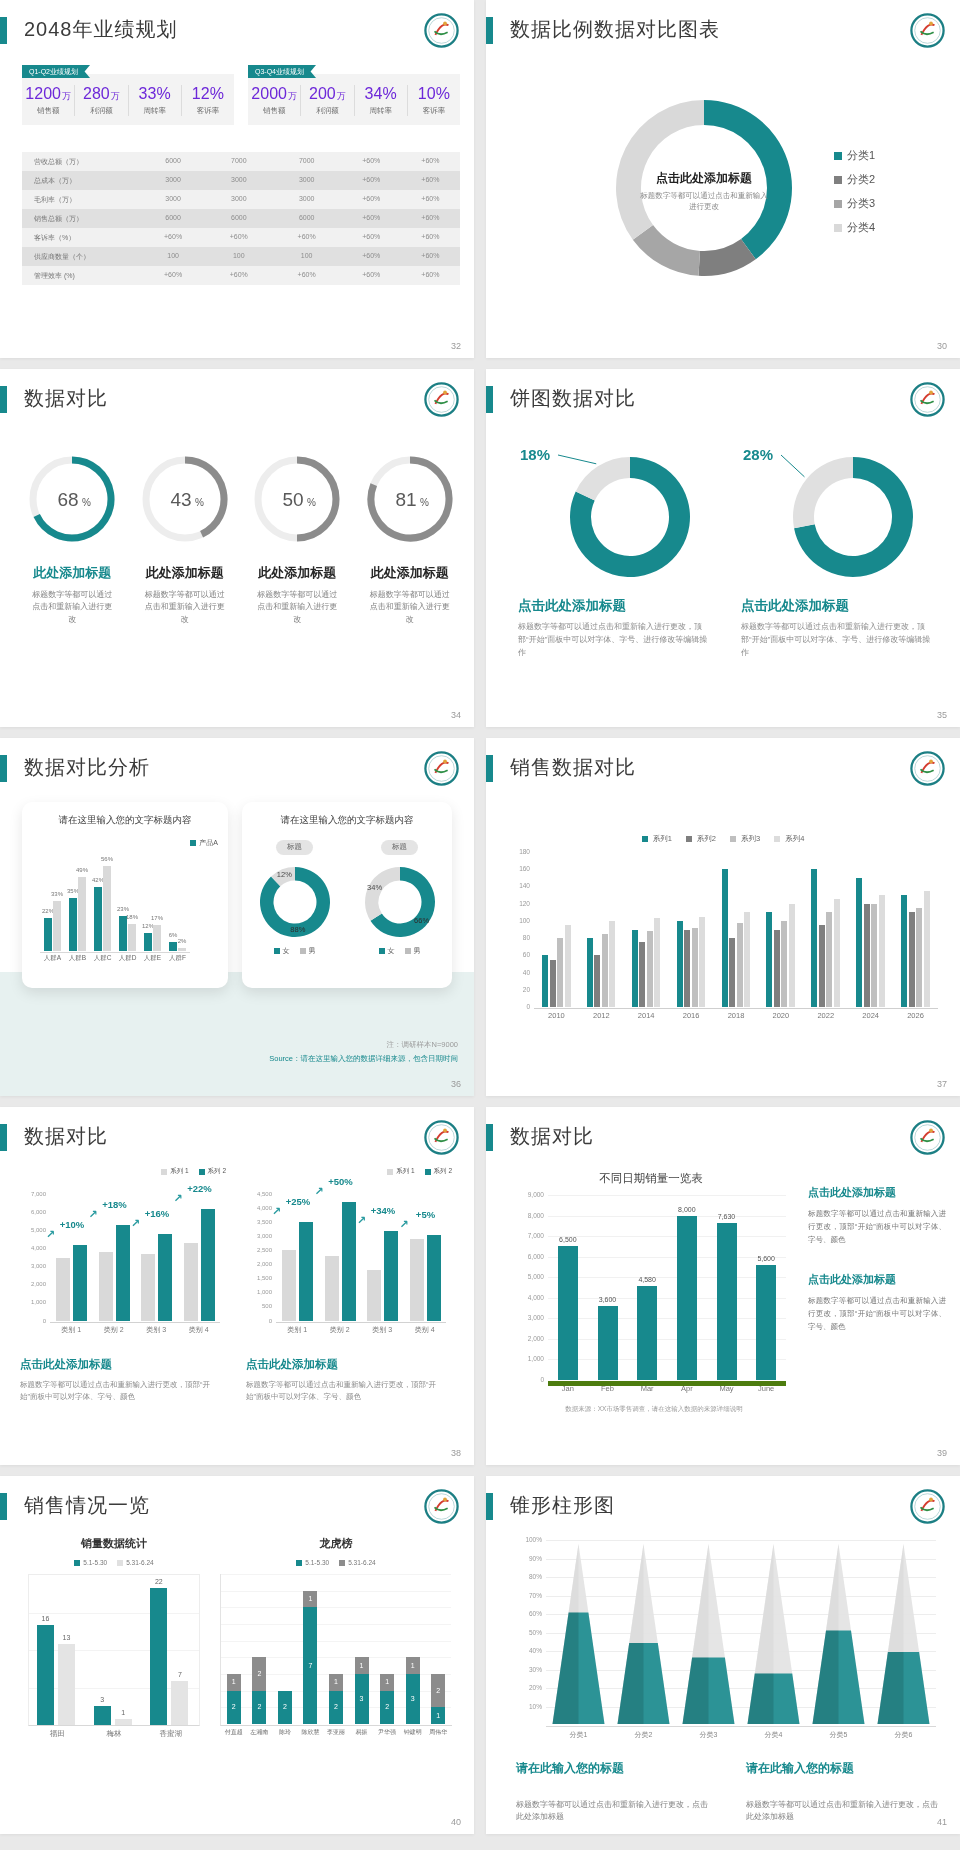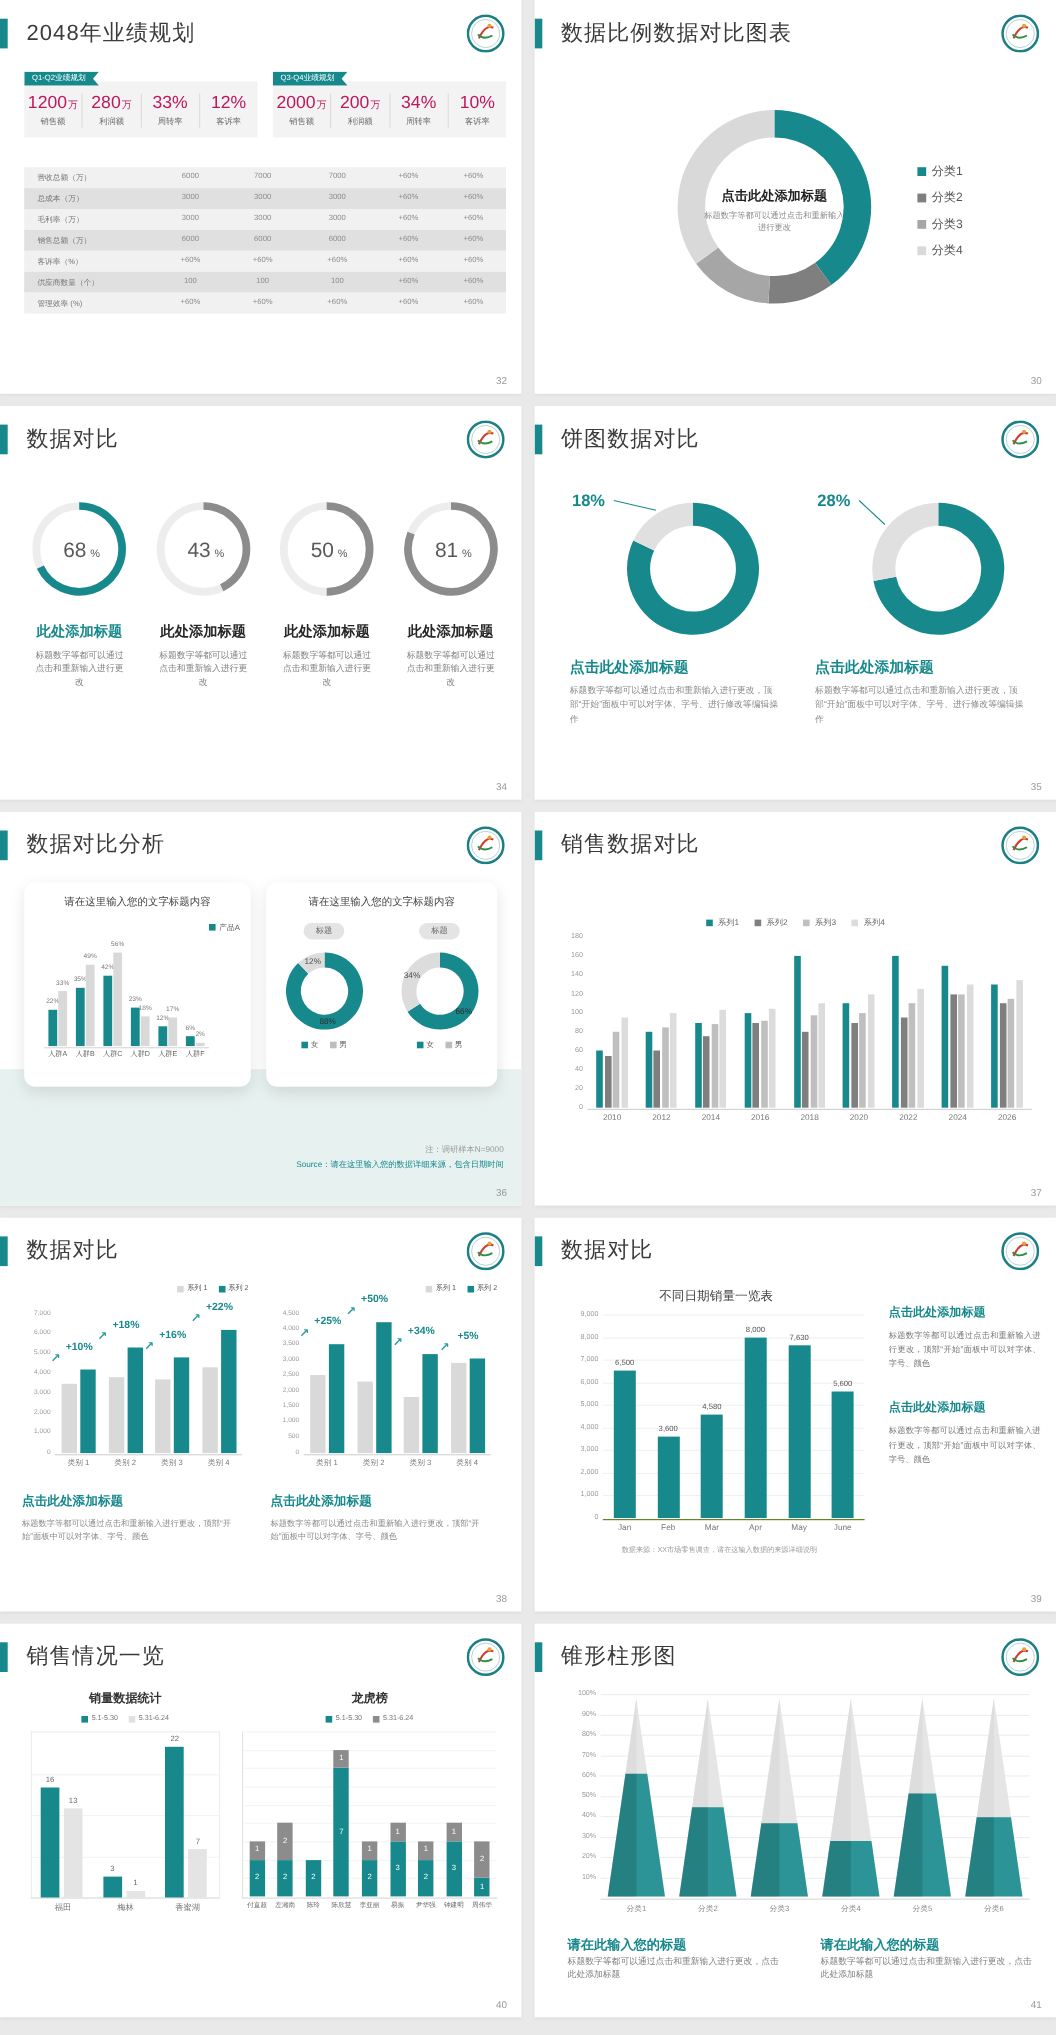--- a/index.html
+++ b/index.html
@@ -22,21 +22,21 @@
   .xcat{ position:absolute; font-size:7.5px; color:#777; text-align:center; }
   
   #s32-stats{ position:absolute; left:22px; right:14px; top:74px; display:flex; gap:14px; }
   .sgrp{ flex:1; background:#f3f3f3; position:relative; padding:11px 0 9px; }
   .sbadge{ position:absolute; top:-9px; left:0; background:var(--teal); color:#fff; font-size:7px;
            line-height:1; padding:3px 12px 3px 7px;
            clip-path:polygon(0 0,100% 0,92% 50%,100% 100%,0 100%); }
   .srow{ display:flex; }
   .scell{ flex:1; text-align:center; }
   .sdiv{ border-left:1px solid #dcdcdc; }
-  .sval{ font-size:16px; color:#be185d; }
+  .sval{ font-size:16px; color:#6d28d9; }
   .sunit{ font-size:9px; margin-left:1px; }
   .slab{ font-size:7.5px; color:#6a6a6a; margin-top:3px; }
   #s32-table{ position:absolute; left:22px; right:14px; top:152px; }
   .trow{ display:flex; }
   .thead{ background:#141414; }
   .thead .tcell{ color:#fff; font-size:7.5px; font-weight:bold; padding:5.5px 0; }
   .tcell{ font-size:7px; color:#8d8d8d; text-align:center; padding:4.5px 0; box-sizing:border-box; }
   .tfirst{ text-align:left; padding-left:12px; color:#767676; }
   .tlight{ background:#f1f1f1; } .tdark{ background:#e0e0e0; }
   
@@ -87,21 +87,21 @@
   #s38-charts{ position:absolute; left:20px; right:10px; top:60px; display:flex; gap:14px; }
   .b38{ position:relative; width:212px; }
   .lg38{ display:flex; justify-content:flex-end; gap:10px; padding-right:6px; }
   .p38{ position:relative; margin:18px 0 0 30px; width:170px; height:128px; border-bottom:1px solid #d2d2d2; }
   .t38{ font-size:11.5px; font-weight:bold; color:var(--teal); margin-top:34px; }
   .d38{ font-size:7.5px; color:#8a8a8a; line-height:1.55; margin-top:7px; width:206px; }
   .plbl{ position:absolute; text-align:center; font-size:9.5px; font-weight:bold; color:var(--teal); }
   .parr{ position:absolute; left:-4px; top:9px; font-size:11px; font-weight:bold; color:#2a9ba0; }
   
   .s39t{ position:absolute; left:30px; width:270px; top:64px; text-align:center; font-size:11.5px; color:#444; }
-  #s39-plot{ position:absolute; left:62px; top:88px; width:238px; height:186px; border-bottom:1px solid #4d7c0f; }
+  #s39-plot{ position:absolute; left:62px; top:88px; width:238px; height:186px; border-bottom:5px solid #4d7c0f; }
   .s39n{ position:absolute; left:36px; width:264px; top:298px; text-align:center; font-size:6.5px; color:#9b9b9b; }
   #s39-blocks{ position:absolute; left:322px; right:14px; top:78px; display:flex; flex-direction:column; gap:26px; }
   .t39{ font-size:11px; font-weight:bold; color:var(--teal); }
   .d39{ font-size:7.5px; color:#777; line-height:1.7; margin-top:8px; text-align:justify; }
   
   #s40-a{ position:absolute; left:24px; top:60px; width:180px; }
   #s40-b{ position:absolute; left:216px; top:60px; width:240px; }
   .c40t{ text-align:center; font-size:11px; font-weight:bold; color:#333; }
   .lg40{ display:flex; justify-content:center; gap:10px; margin-top:8px; }
   .lgsq4{ width:6px; height:6px; } .lglab4{ font-size:6.5px; color:#777; }
@@ -109,21 +109,21 @@
                border:1px solid #ededed; border-bottom:1px solid #d8d8d8; box-sizing:border-box; }
   #s40-b-plot{ position:relative; margin:8px 0 0 4px; width:232px; height:152px;
                border-left:1px solid #e3e3e3; border-bottom:1px solid #d8d8d8; box-sizing:border-box; }
   .stlbl{ position:absolute; font-size:7px; color:#fff; text-align:center; }
   .ncat{ position:absolute; font-size:6px; color:#666; text-align:center; }
   
   #s41-plot{ position:absolute; left:60px; top:64px; width:390px; height:186px; border-bottom:1px solid #d8d8d8; }
   #s41-blocks{ position:absolute; left:30px; right:20px; top:284px; display:flex; gap:36px; }
   .blk41{ flex:1; }
   .t41{ font-size:12px; font-weight:bold; color:var(--teal); }
-  .d41{ font-size:8px; color:#808080; line-height:1.5; margin-top:0; }
+  .d41{ font-size:8px; color:#808080; line-height:1.5; margin-top:22px; }
 </style>
 </head>
 <body>
 
 <div class="grid">
 
   <section class="slide">
     <div class="acc"></div>
     <h2 class="stitle">2048年业绩规划</h2>
     <div class="logo"><svg viewBox="0 0 40 40" width="100%" height="100%">

